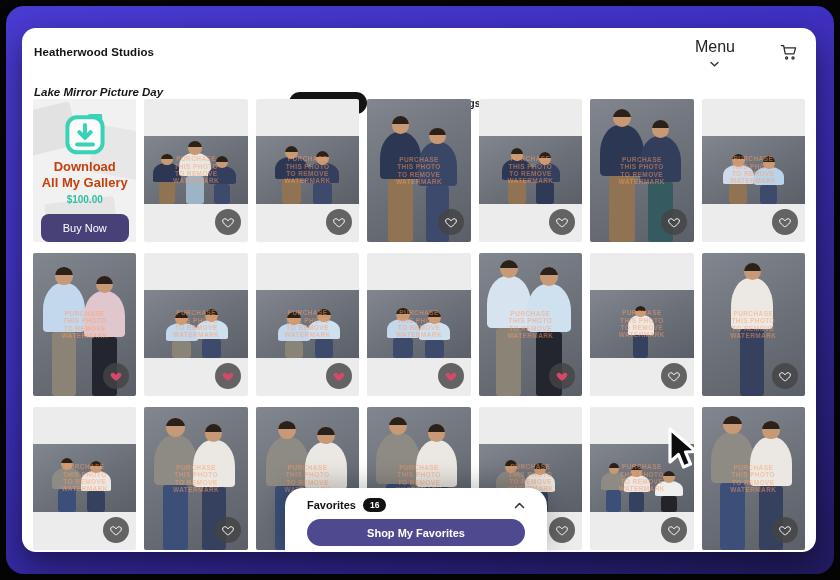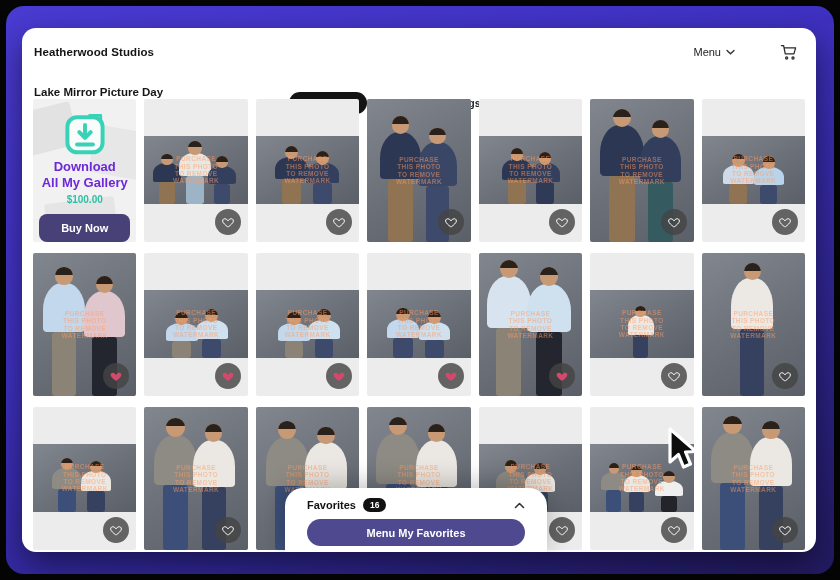--- a/index.html
+++ b/index.html
@@ -8,26 +8,26 @@
   .frame{position:absolute;left:6px;top:6px;right:6px;bottom:6px;border-radius:18px;
          background:linear-gradient(155deg,#4a3bd3 0%,#3f31c2 40%,#2c2387 78%,#221b60 100%);}
   .app{position:absolute;left:22px;top:28px;right:24px;height:524px;background:#fff;border-radius:14px;
        overflow:hidden;box-shadow:0 12px 32px rgba(0,0,0,.5);}
 
   
   .app-header{position:absolute;top:0;left:0;right:0;height:34px;display:flex;align-items:center;
               justify-content:space-between;padding:14px 18px 0 12px;box-sizing:border-box;}
   .studio-name{font-size:11.5px;font-weight:bold;color:#141414;letter-spacing:.1px;}
   .header-right{display:flex;align-items:center;gap:44px;}
-  .menu{display:flex;align-items:center;gap:5px;font-size:11px;color:#222;cursor:pointer;}
+  .menu{display:flex;align-items:center;gap:5px;font-size:16px;color:#222;cursor:pointer;flex-direction:column;}
   .cart{cursor:pointer;display:flex;align-items:center;}
 
   
   .toolbar{position:absolute;top:58px;left:0;right:0;height:36px;}
-  .gallery-info{position:absolute;left:12px;top:0;}
+  .gallery-info{position:absolute;left:12px;top:0;font-style:italic;}
   .gallery-title{font-size:11.5px;font-weight:bold;color:#161616;}
   .gallery-link{font-size:9px;font-weight:bold;color:#8ecdf4;margin-top:3px;cursor:pointer;}
   .tabs{display:flex;justify-content:center;align-items:center;gap:22px;padding-top:6px;}
   .tab{font-size:10.5px;font-weight:bold;color:#1d1d1d;cursor:pointer;white-space:nowrap;}
   .tab.active{background:#141414;color:#fff;border-radius:999px;padding:5px 13px;}
 
   
   .grid{position:absolute;top:71px;left:11px;right:11px;display:grid;
         grid-template-columns:repeat(7,1fr);grid-auto-rows:143px;gap:11px 8px;}
   .tile{position:relative;background:#ececec;border-radius:2px;overflow:hidden;cursor:pointer;}
@@ -48,23 +48,23 @@
   .heart-btn svg{display:block;}
 
   
   .dl-card{position:relative;background:#f1f1f1;border-radius:2px;overflow:hidden;display:flex;
            flex-direction:column;align-items:center;text-align:center;padding-top:10px;box-sizing:border-box;}
   .dl-collage i{position:absolute;background:#e2e2e2;border-radius:3px;}
   .dl-collage i:nth-child(1){width:54px;height:44px;left:-12px;top:8px;transform:rotate(-14deg);}
   .dl-collage i:nth-child(2){width:60px;height:48px;right:-16px;top:30px;transform:rotate(10deg);background:#e7e7e7;}
   .dl-collage i:nth-child(3){width:70px;height:52px;left:14px;bottom:-10px;transform:rotate(-7deg);background:#e5e5e5;}
   .dl-icon{position:relative;margin-top:2px;}
-  .dl-line{position:relative;font-size:13px;font-weight:bold;color:#6d28d9;line-height:1.25;}
+  .dl-line{position:relative;font-size:13px;font-weight:bold;color:#c2410c;line-height:1.25;}
   .dl-price{position:relative;font-size:10px;font-weight:bold;color:#2fbfa7;margin-top:3px;}
-  .buy-btn{position:relative;margin-top:9px;background:#474178;color:#fff;font-size:11px;font-weight:bold;
+  .buy-btn{position:relative;margin-top:9px;background:#474178;color:#fff;font-size:11px;font-weight:normal;
            border:none;border-radius:8px;padding:8px 22px;cursor:pointer;font-family:inherit;}
 
   
   .fav-bar{position:absolute;left:263px;top:460px;width:262px;height:64px;background:#fff;
            border-radius:18px 18px 0 0;box-shadow:0 -4px 26px rgba(0,0,0,.25);padding:10px 22px 0;
            box-sizing:border-box;z-index:5;}
   .fav-row{display:flex;align-items:center;}
   .fav-label{font-size:11px;font-weight:bold;color:#111;}
   .fav-badge{background:#111;color:#fff;font-size:8.5px;font-weight:bold;border-radius:999px;
              padding:2px 7px;margin-left:7px;}
@@ -719,20 +719,20 @@
     <div class="fav-bar">
       <div class="fav-row">
         <span class="fav-label">Favorites</span>
         <span class="fav-badge">16</span>
         <span class="fav-collapse">
           <svg width="11" height="7" viewBox="0 0 11 7">
               <polyline points="1.5,5.5 5.5,1.5 9.5,5.5" fill="none" stroke="#333" stroke-width="1.6" stroke-linecap="round" stroke-linejoin="round"></polyline>
             </svg>
         </span>
       </div>
-      <button class="shop-btn">Menu My Favorites</button>
+      <button class="shop-btn">Shop My Favorites</button>
     </div>
   </div>
 
   <svg class="cursor" width="42" height="48" viewBox="0 0 42 48">
     <path d="M6 3 L6 36 L14.5 28.5 L19.5 41 L26.5 38 L21.5 26 L32 25.5 Z" fill="#0d0d0d" stroke="#ffffff" stroke-width="3.2" stroke-linejoin="round"></path>
   </svg>
 </div>
 
 </body></html>

